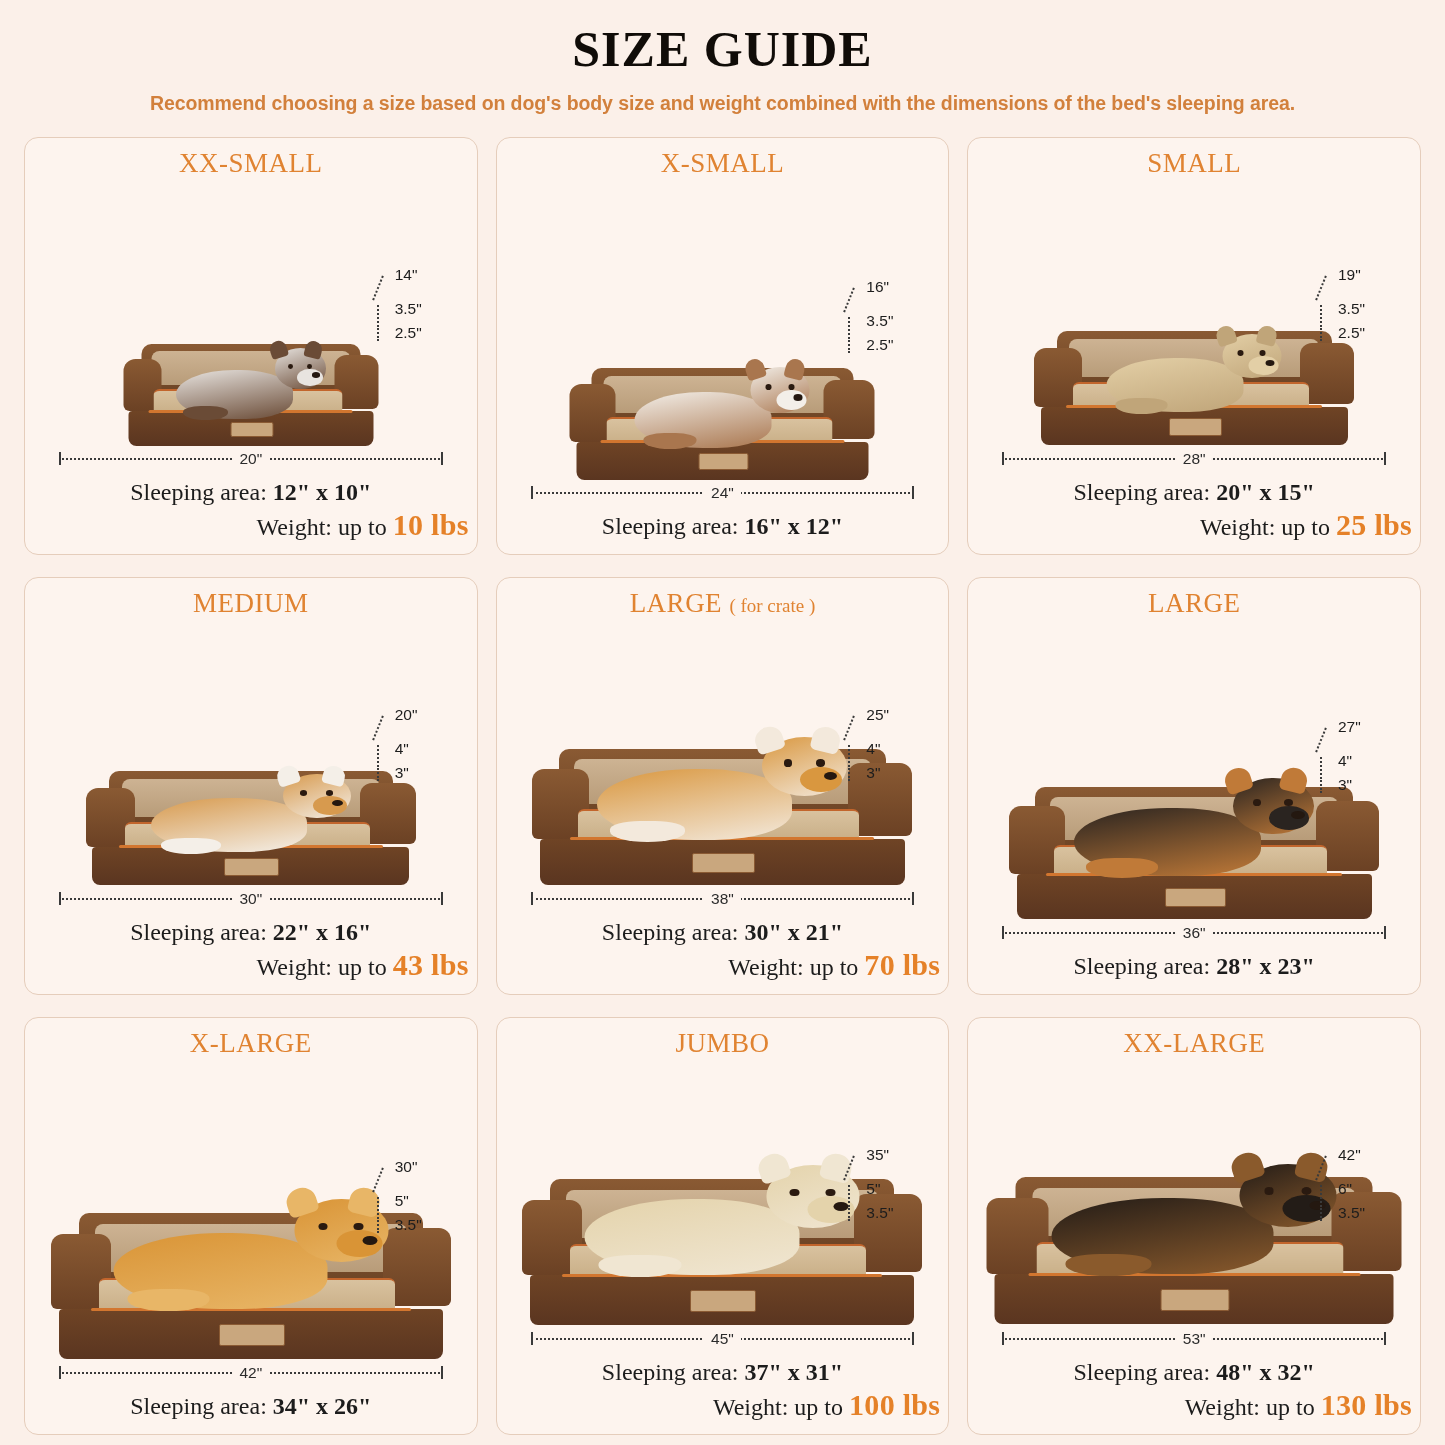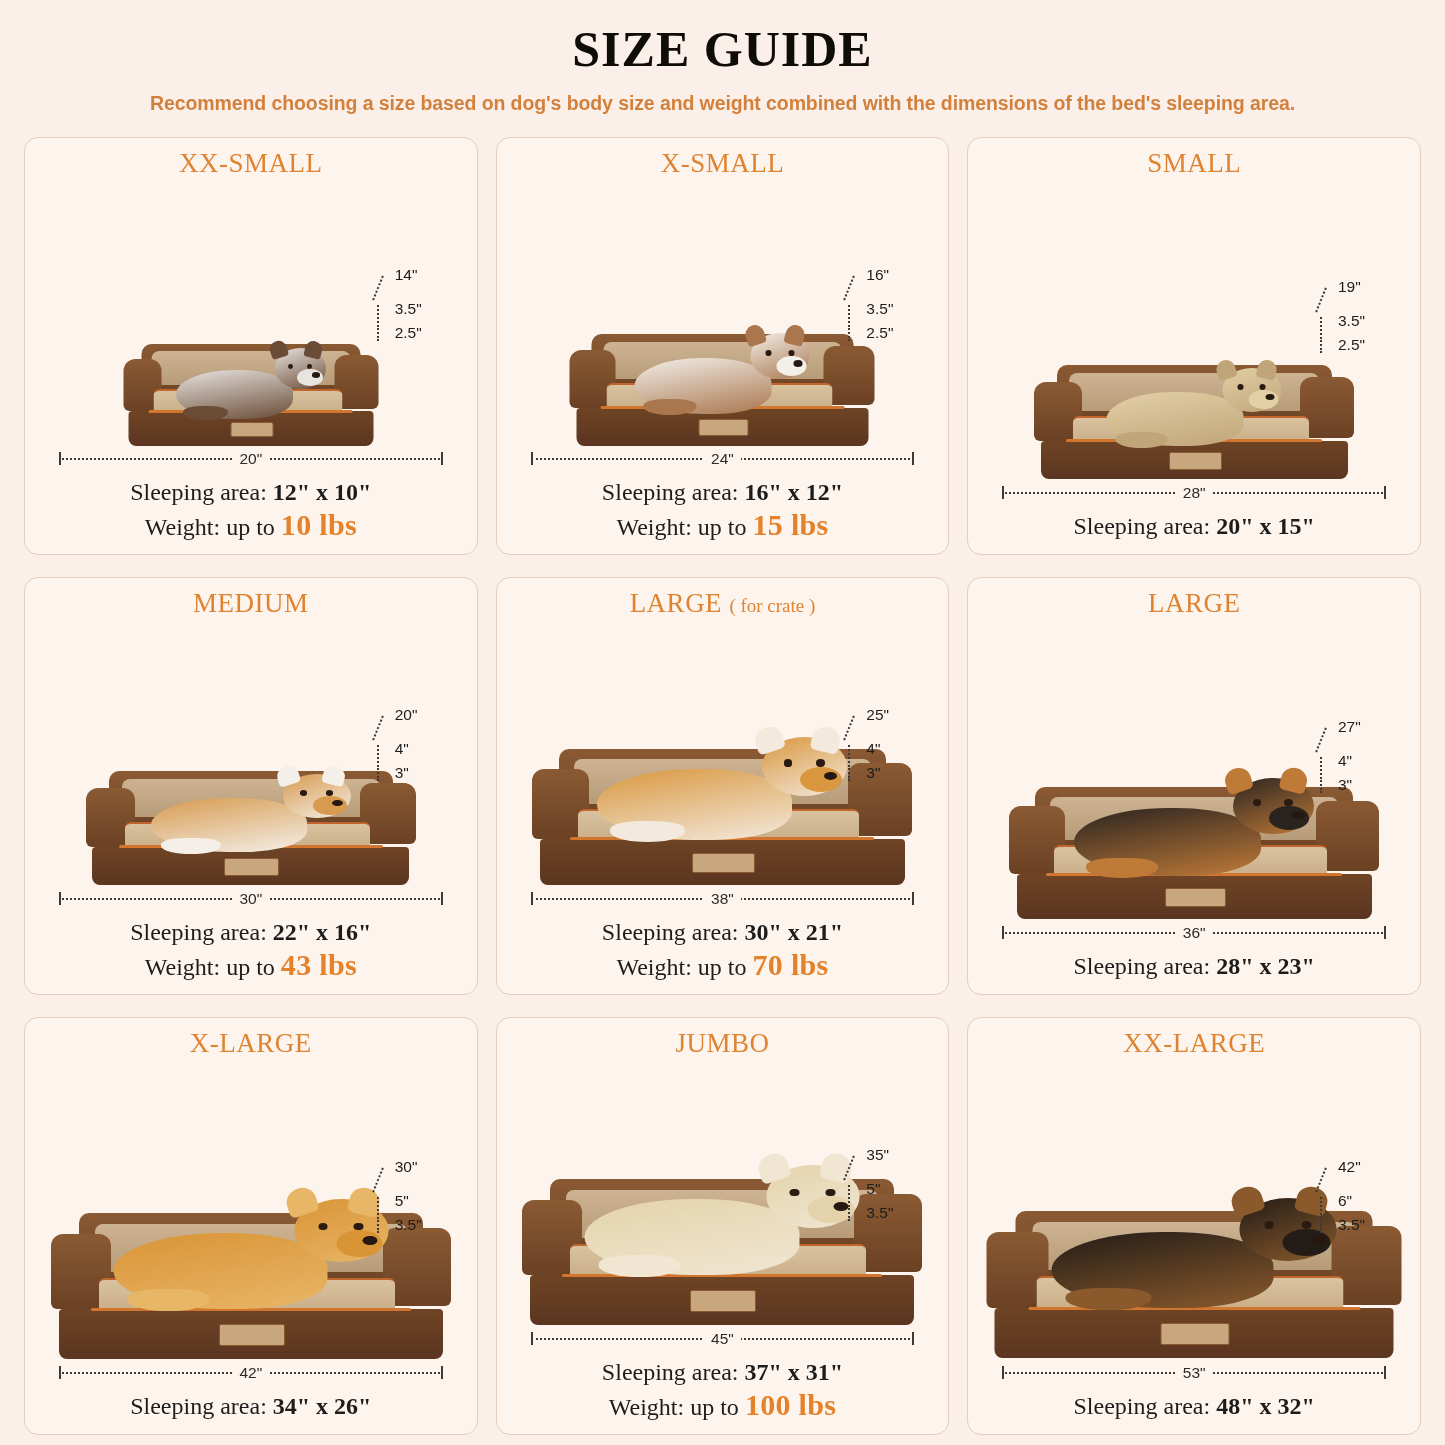--- a/index.html
+++ b/index.html
@@ -216,20 +216,21 @@
     font-family: "Liberation Serif", serif;
     font-size: 24px;
     color: #1c1c1c;
     margin-bottom: 2px;
   }
   .sleep b { font-weight: bold; }
   .weight {
     font-family: "Liberation Serif", serif;
     font-size: 24px;
     color: #1c1c1c;
+    text-align: right;
   }
   .weight .lbs {
     color: #e58128;
     font-weight: bold;
     font-size: 30px;
     letter-spacing: 0.3px;
   }
   .footnote {
     text-align: center;
     font-size: 19.5px;
@@ -346,25 +347,20 @@
         <div class="cap capL"></div>
         <div class="cap capR"></div>
         <span class="lbl">24"</span>
       </div>
     </div>
     <div class="info">
       <div class="sleep">
         <span>Sleeping area:</span>
         <b>16" x 12"</b>
       </div>
-      <div class="weight">
-        <span>Weight:</span>
-        <span>up to</span>
-        <span class="lbs">15 lbs</span>
-      </div>
     </div>
   </div>
       <div class="card">
     <div class="card-title">
       <span>SMALL</span>
       <span class="crate"></span>
     </div>
     <div class="illus">
 
   <div class="bed" style="width:320px;height:118px;bottom:26px;">
@@ -402,20 +398,25 @@
         <div class="cap capL"></div>
         <div class="cap capR"></div>
         <span class="lbl">28"</span>
       </div>
     </div>
     <div class="info">
       <div class="sleep">
         <span>Sleeping area:</span>
         <b>20" x 15"</b>
       </div>
+      <div class="weight">
+        <span>Weight:</span>
+        <span>up to</span>
+        <span class="lbs">25 lbs</span>
+      </div>
     </div>
   </div>
       <div class="card">
     <div class="card-title">
       <span>MEDIUM</span>
       <span class="crate"></span>
     </div>
     <div class="illus">
 
   <div class="bed" style="width:330px;height:118px;bottom:26px;">
@@ -723,17 +724,22 @@
         <div class="cap capL"></div>
         <div class="cap capR"></div>
         <span class="lbl">53"</span>
       </div>
     </div>
     <div class="info">
       <div class="sleep">
         <span>Sleeping area:</span>
         <b>48" x 32"</b>
       </div>
+      <div class="weight">
+        <span>Weight:</span>
+        <span>up to</span>
+        <span class="lbs">130 lbs</span>
+      </div>
     </div>
   </div>
     </div>
 
 </div>
 
 </body></html>

